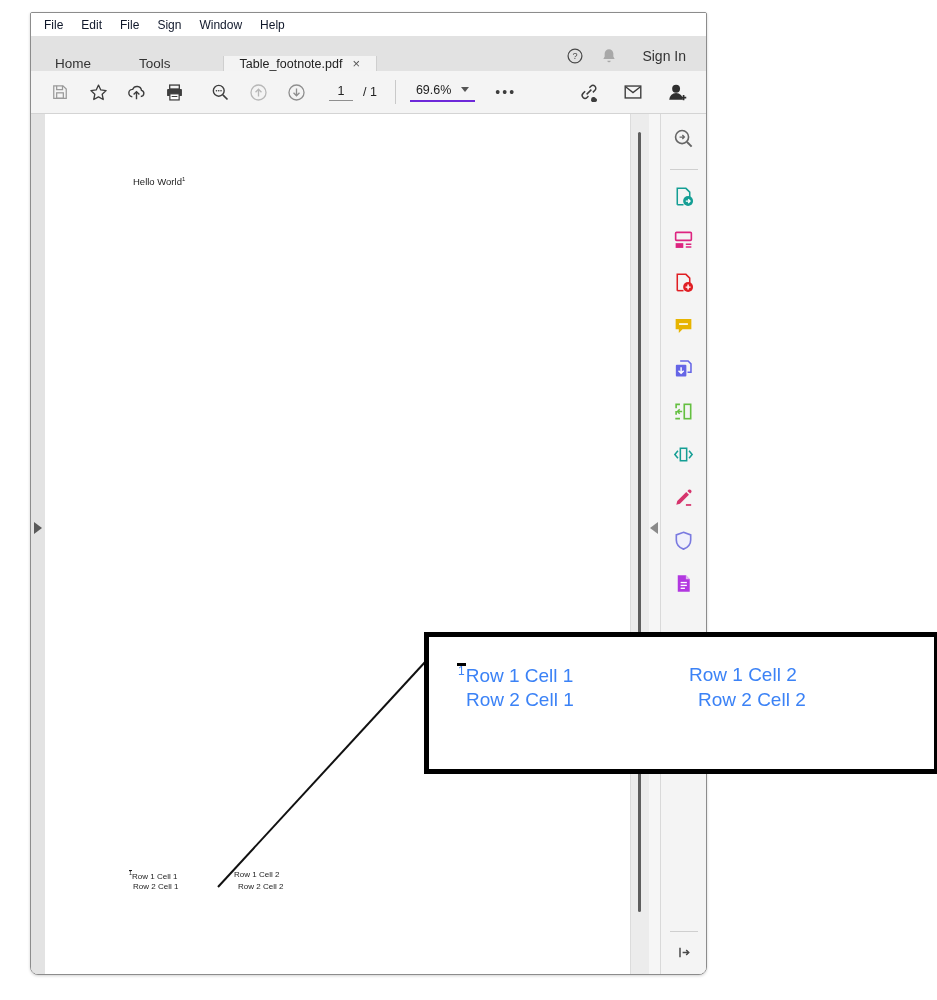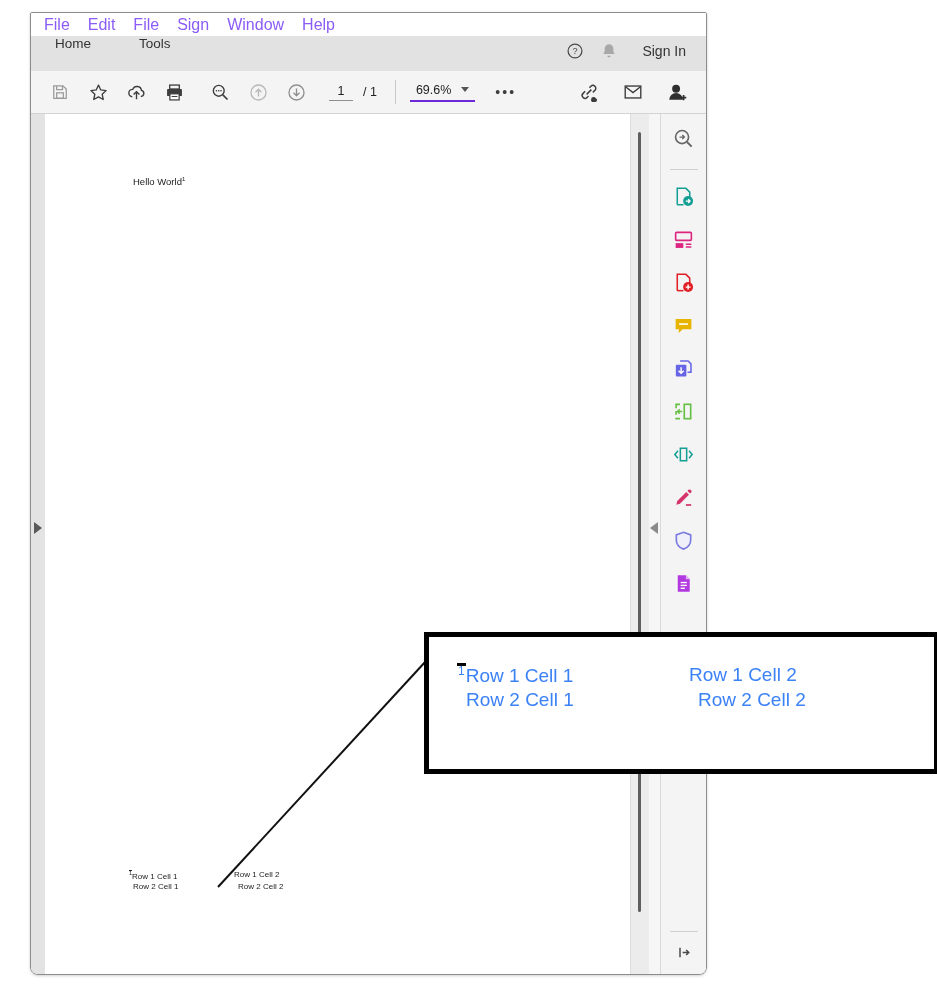--- a/index.html
+++ b/index.html
@@ -17,24 +17,24 @@
   .win-btn{width:42px;height:100%;display:flex;align-items:center;justify-content:center;cursor:default;}
   .min-glyph{width:11px;height:0;border-top:1.4px solid #222;}
   .max-glyph{width:10px;height:10px;border:1.4px solid #222;}
   .close-glyph{position:relative;width:12px;height:12px;}
   .close-glyph::before,.close-glyph::after{content:"";position:absolute;left:-1px;top:5px;width:14px;height:1.4px;background:#222;}
   .close-glyph::before{transform:rotate(45deg);}
   .close-glyph::after{transform:rotate(-45deg);}
 
   
   .menubar{height:23px;display:flex;align-items:center;padding-left:4px;background:#fff;flex:0 0 auto;}
-  .menu-item{font-size:16px;color:#8b5cf6;padding:0 9px;text-align:right;}
-
-  
-  .tabbar{height:35px;background:#e2e2e2;display:flex;align-items:flex-start;flex:0 0 auto;}
+  .menu-item{font-size:12px;color:#0f172a;padding:0 9px;text-align:right;}
+
+  
+  .tabbar{height:35px;background:#e2e2e2;display:flex;align-items:flex-end;flex:0 0 auto;}
   .tab-plain{display:flex;align-items:center;padding:0 24px;font-size:13.5px;color:#333;}
   .tab-doc{display:flex;align-items:center;gap:10px;padding:0 16px;margin-left:28px;background:#f3f3f3;border-left:1px solid #cfcfcf;border-right:1px solid #cfcfcf;font-size:12.5px;color:#222;}
   .tab-close{font-size:13px;color:#555;}
   .tabbar-right{margin-left:auto;display:flex;align-items:center;gap:4px;padding-right:12px;}
   .tb-icon{width:30px;height:30px;display:flex;align-items:center;justify-content:center;}
   .signin{font-size:14px;color:#333;padding:0 8px 0 14px;}
 
   
   .toolbar{height:42px;background:#f4f4f4;border-bottom:1px solid #d4d4d4;display:flex;align-items:center;padding:0 10px;flex:0 0 auto;}
   .ti{width:38px;height:32px;display:flex;align-items:center;justify-content:center;flex:0 0 auto;}
@@ -101,20 +101,24 @@
       <span class="menu-item">Help</span>
     </div>
 
     <div class="tabbar">
       <div class="tab-plain">
           <span>Home</span>
         </div>
       <div class="tab-plain">
           <span>Tools</span>
         </div>
+      <div class="tab-doc">
+        <span>Table_footnote.pdf</span>
+        <span class="tab-close">×</span>
+      </div>
       <div class="tabbar-right">
         <div class="tb-icon">
           <svg viewBox="0 0 24 24" width="20" height="20">
               <circle cx="12" cy="12" r="8.3" fill="none" stroke="#4a4a4a" stroke-width="1.5"></circle>
               <text x="12" y="16" font-size="11" text-anchor="middle" fill="#4a4a4a" font-family="Liberation Sans, sans-serif">?</text>
             </svg>
         </div>
         <div class="tb-icon">
           <svg viewBox="0 0 24 24" width="20" height="20">
               <path d="M12 3.8a5.2 5.2 0 0 1 5.2 5.2v3.6l1.6 2.9H5.2l1.6-2.9V9A5.2 5.2 0 0 1 12 3.8z" fill="#a8a8a8"></path>

